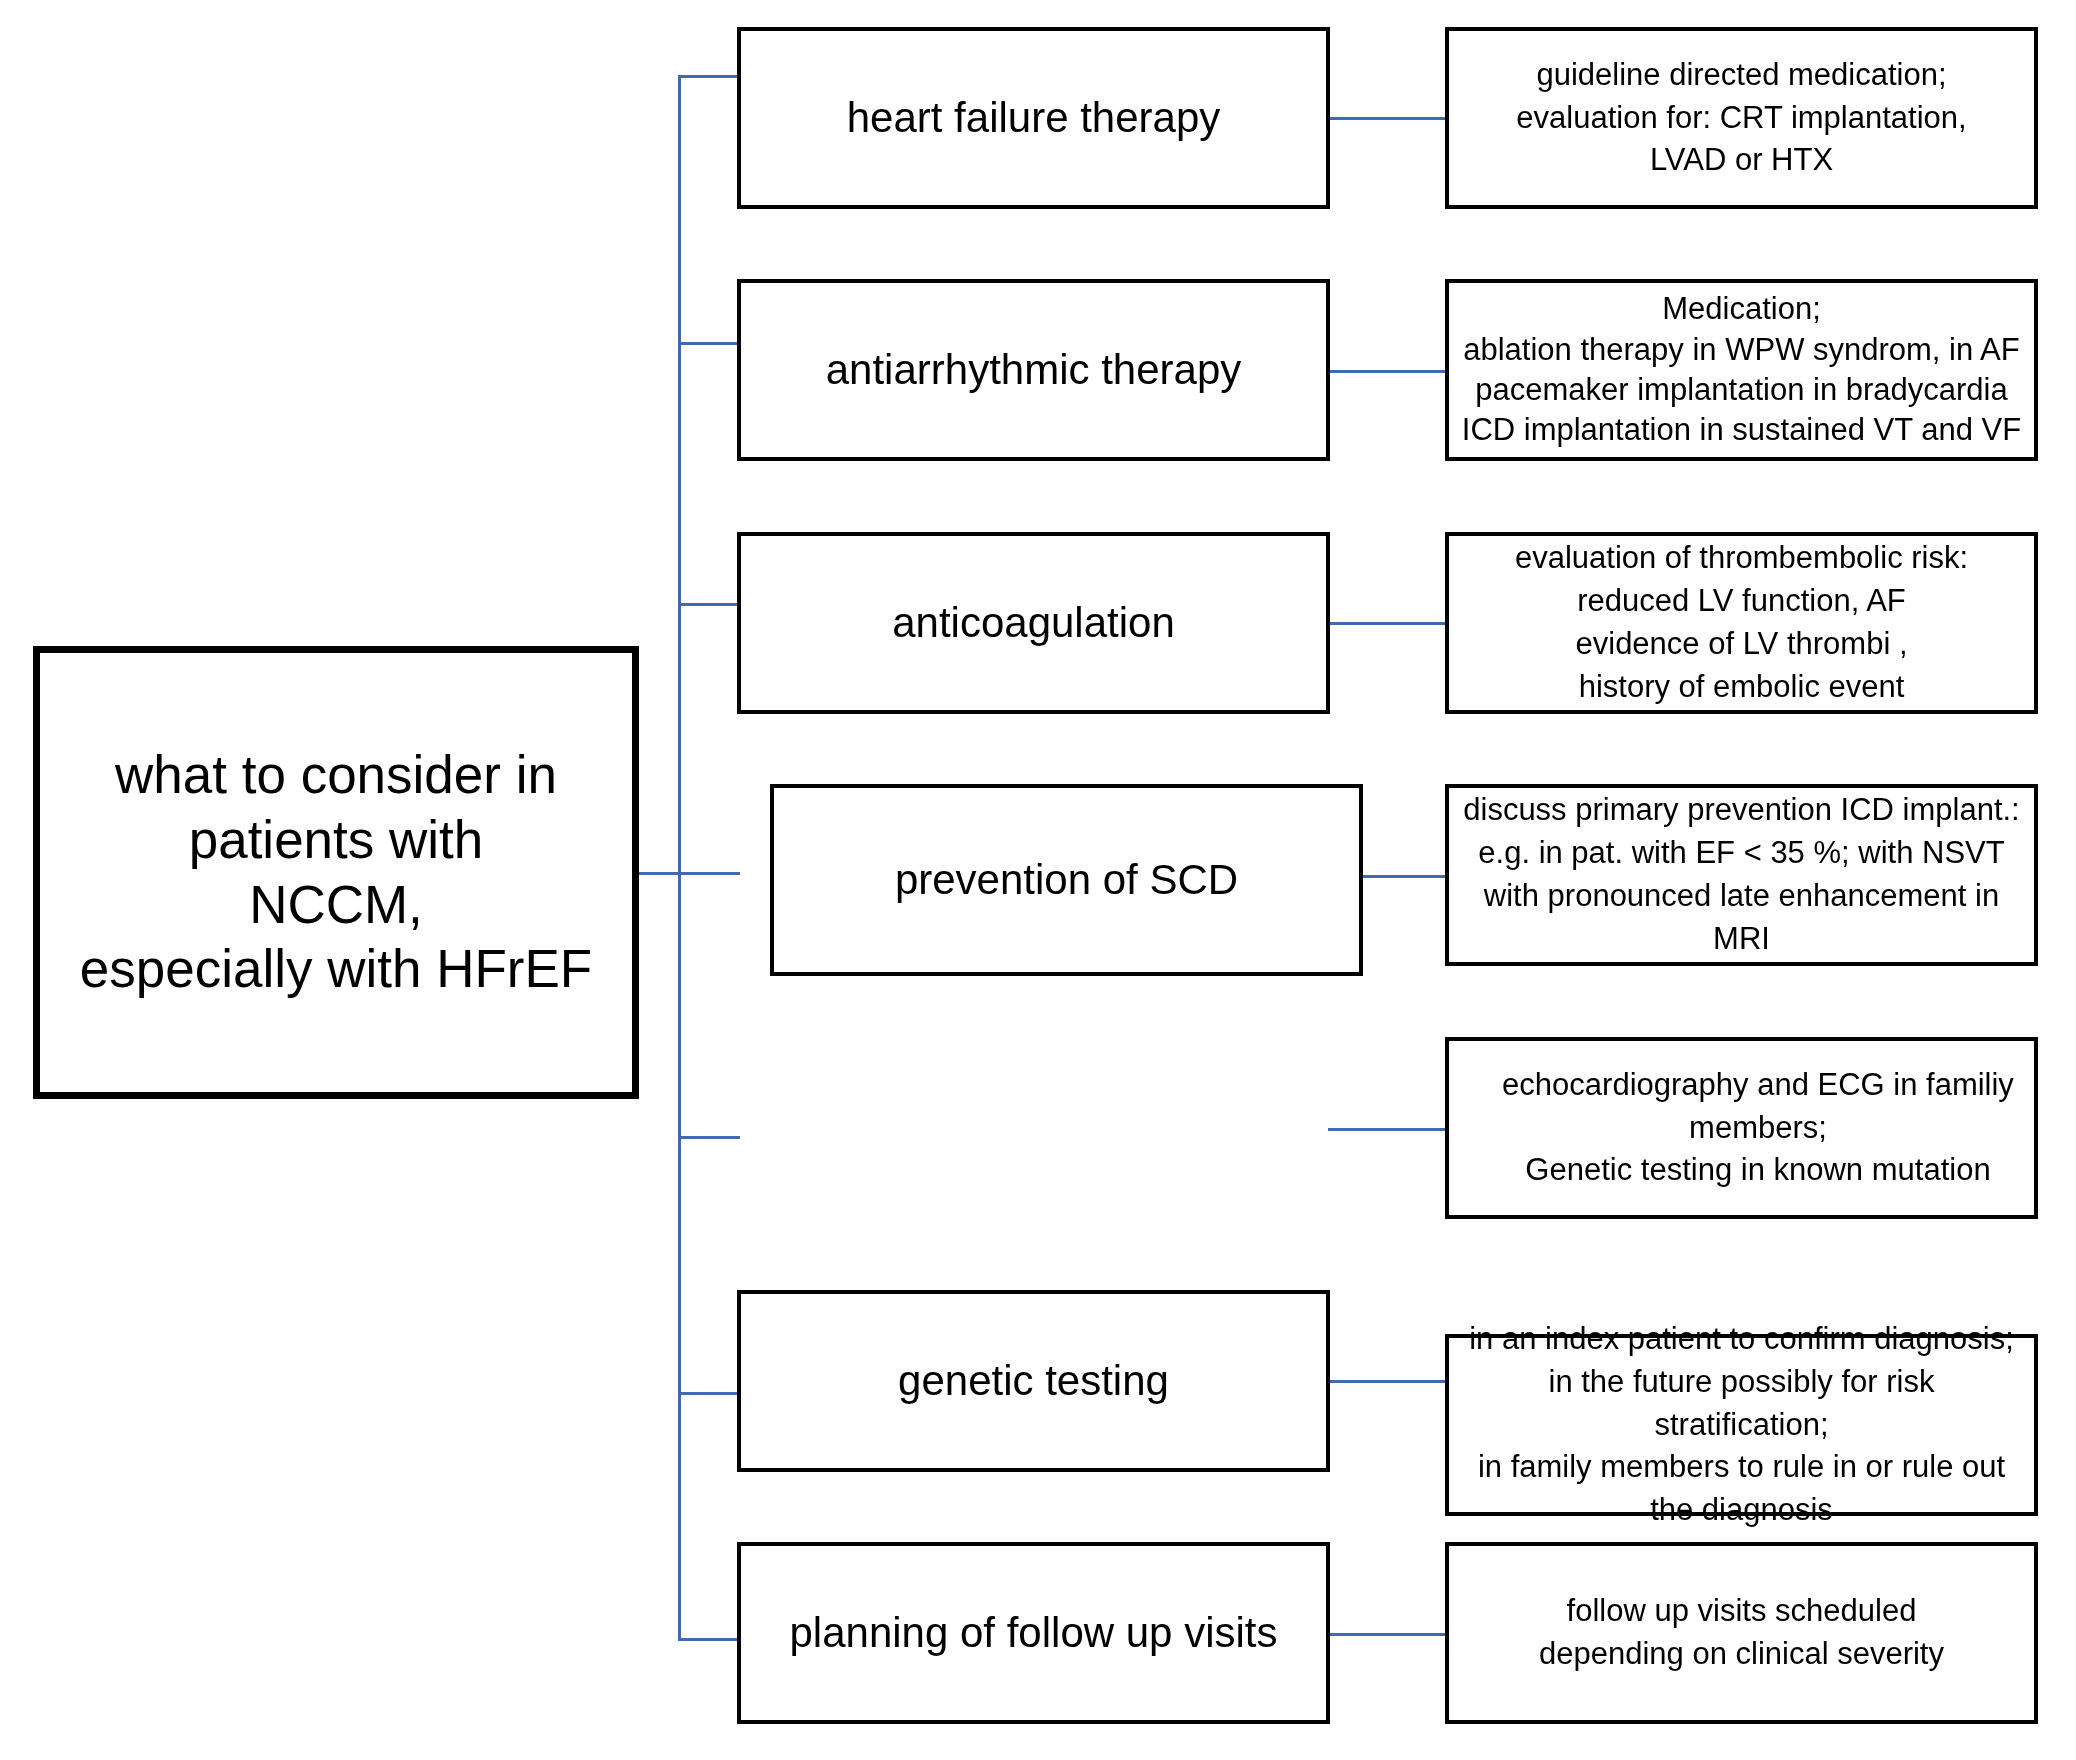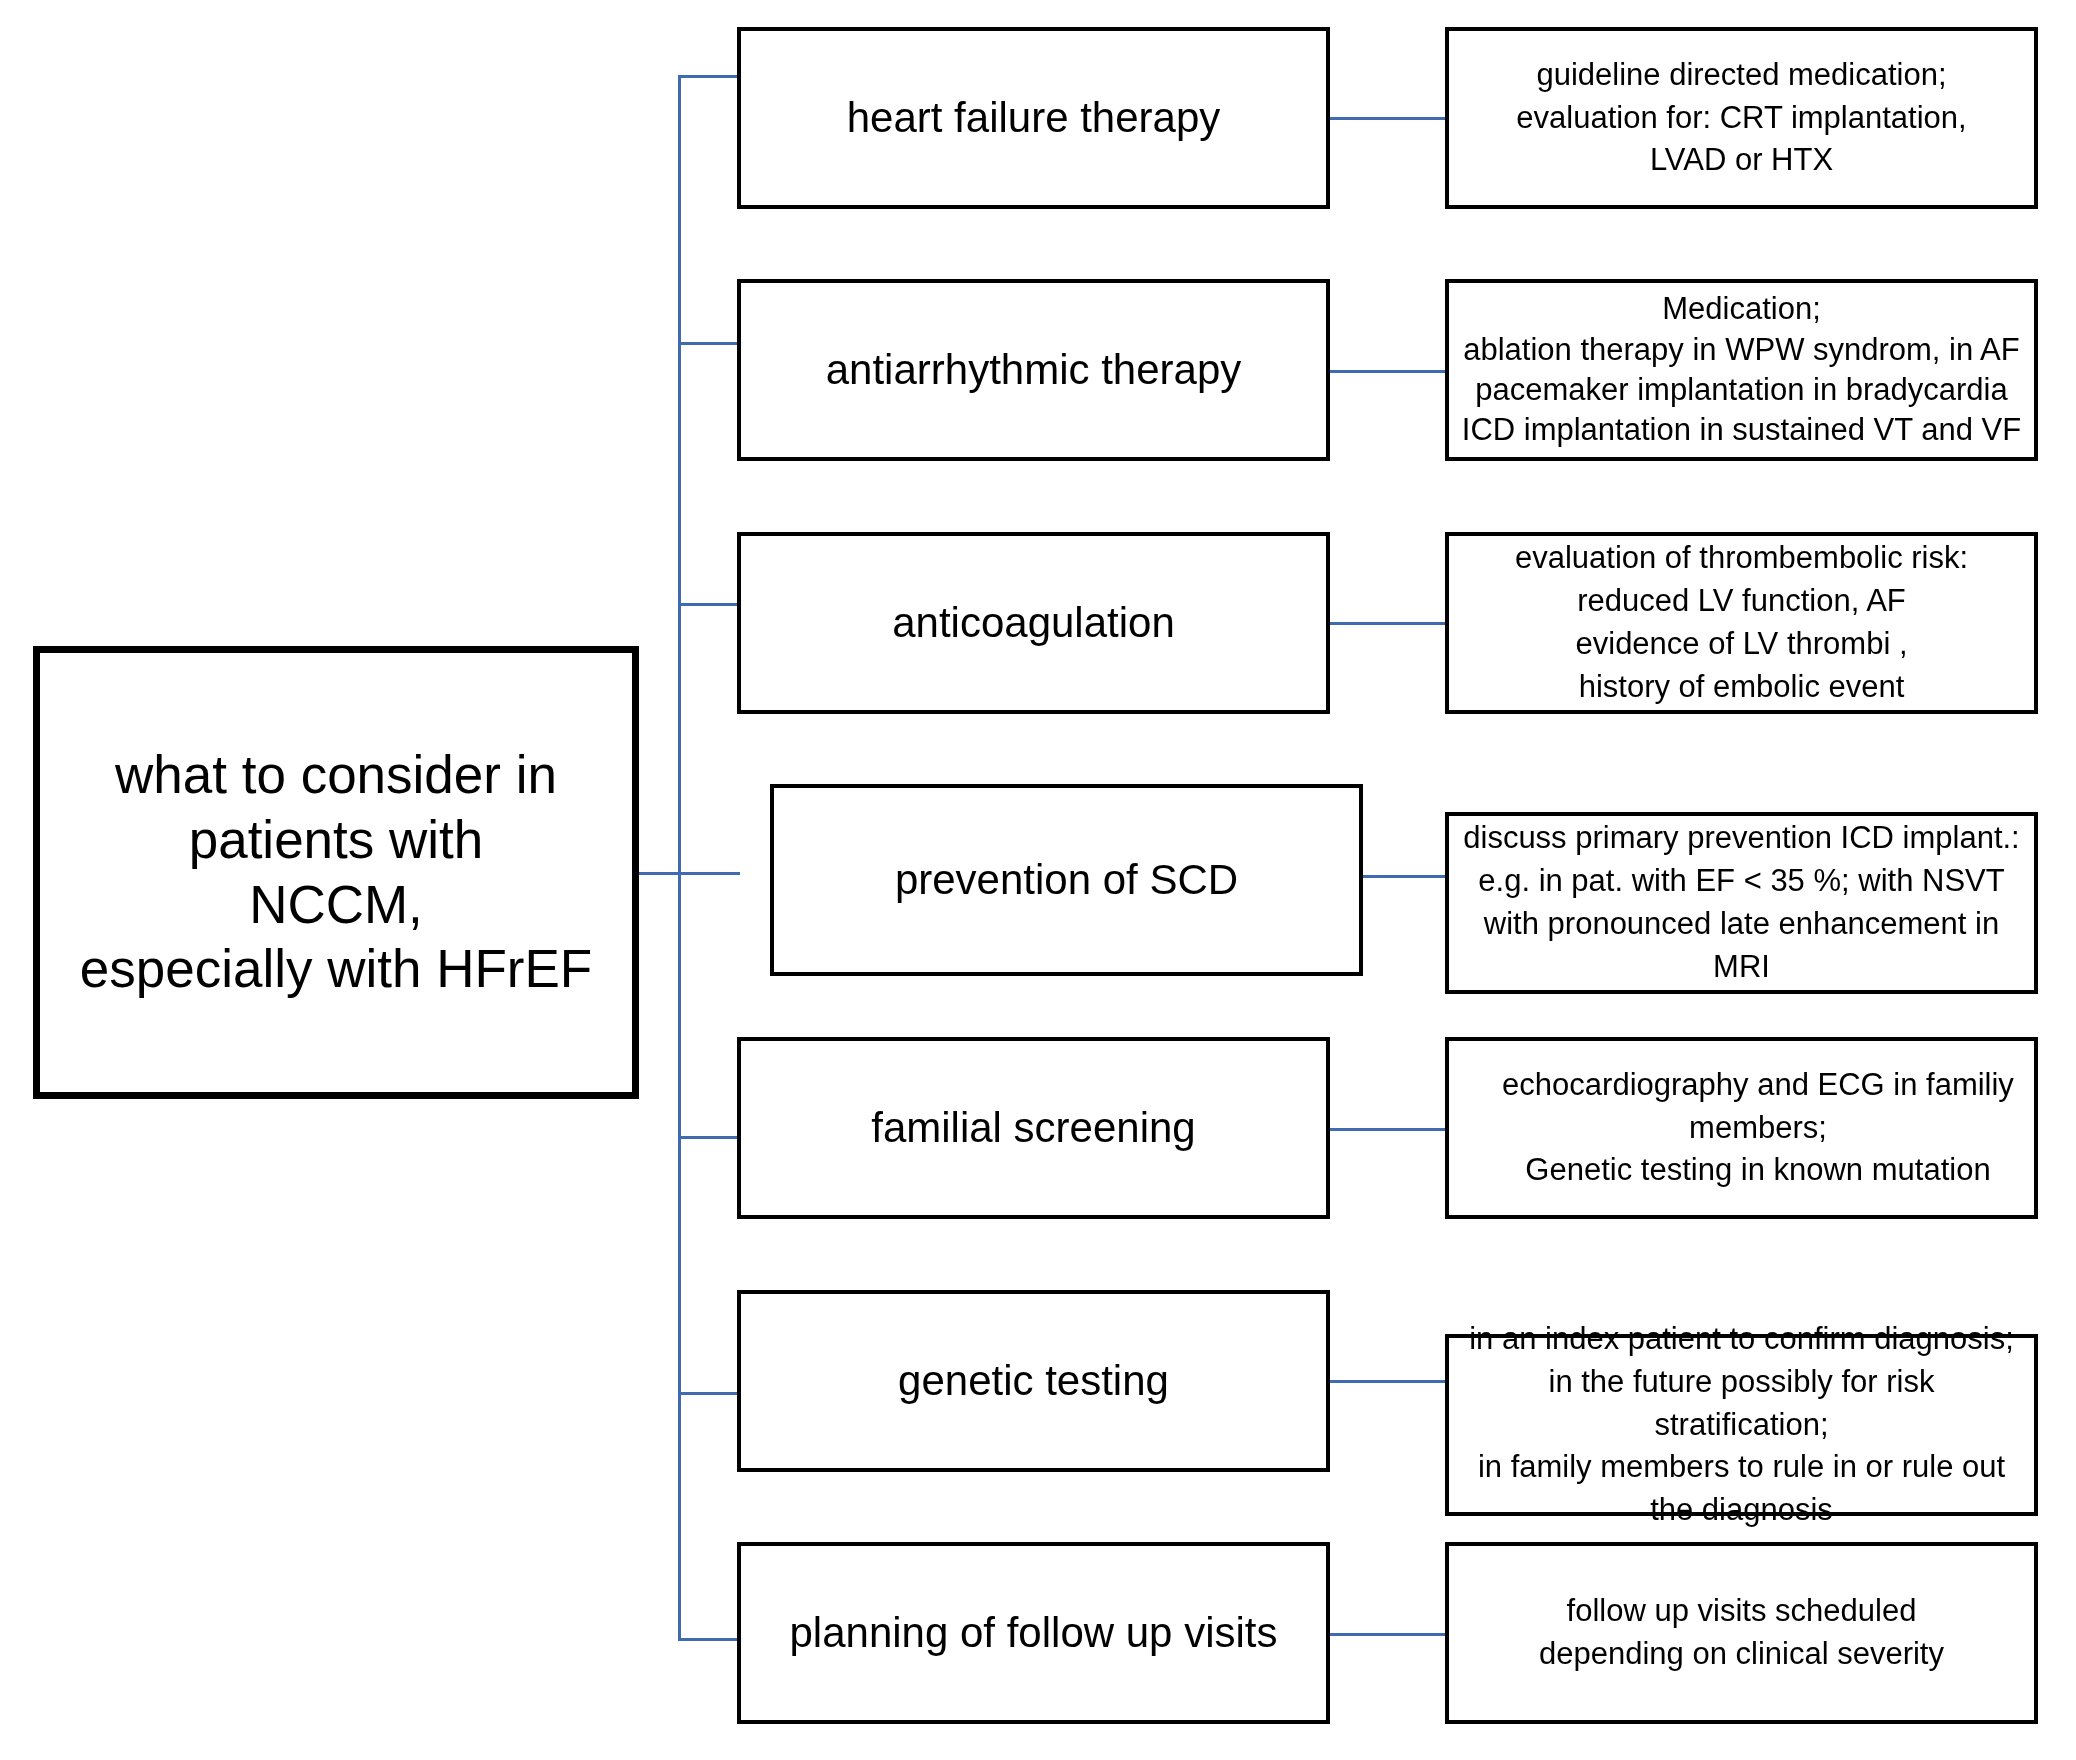--- a/index.html
+++ b/index.html
@@ -95,23 +95,20 @@
   </div>
 
   <div class="box mid" style="left:737px;top:532px;width:593px;height:182px;">
     <span class="txt">anticoagulation</span>
   </div>
 
   <div class="box mid" style="left:770px;top:784px;width:593px;height:192px;">
     <span class="txt">prevention of SCD</span>
   </div>
 
-  <div class="box mid" style="left:737px;top:1037px;width:593px;height:182px;">
-    <span class="txt">familial screening</span>
-  </div>
 
   <div class="box mid" style="left:737px;top:1290px;width:593px;height:182px;">
     <span class="txt">genetic testing</span>
   </div>
 
   <div class="box mid" style="left:737px;top:1542px;width:593px;height:182px;">
     <span class="txt">planning of follow up visits</span>
   </div>
 
   <div class="box det" style="left:1445px;top:27px;width:593px;height:182px;">
@@ -127,21 +124,21 @@
 ICD implantation in sustained VT and VF</span>
   </div>
 
   <div class="box det" style="left:1445px;top:532px;width:593px;height:182px;">
     <span class="txt">evaluation of thrombembolic risk:
 reduced LV function, AF
 evidence of LV thrombi ,
 history of embolic event</span>
   </div>
 
-  <div class="box det" style="left:1445px;top:812px;width:593px;height:182px;">
+  <div class="box det" style="left:1445px;top:784px;width:593px;height:182px;">
     <span class="txt">discuss primary prevention ICD implant.:
 e.g. in pat. with EF &lt; 35 %; with NSVT
 with pronounced late enhancement in MRI</span>
   </div>
 
   <div class="box det" style="left:1445px;top:1037px;width:593px;height:182px;padding-left:33px;">
     <span class="txt">echocardiography and ECG in familiy members;
 Genetic testing in known mutation</span>
   </div>
 

